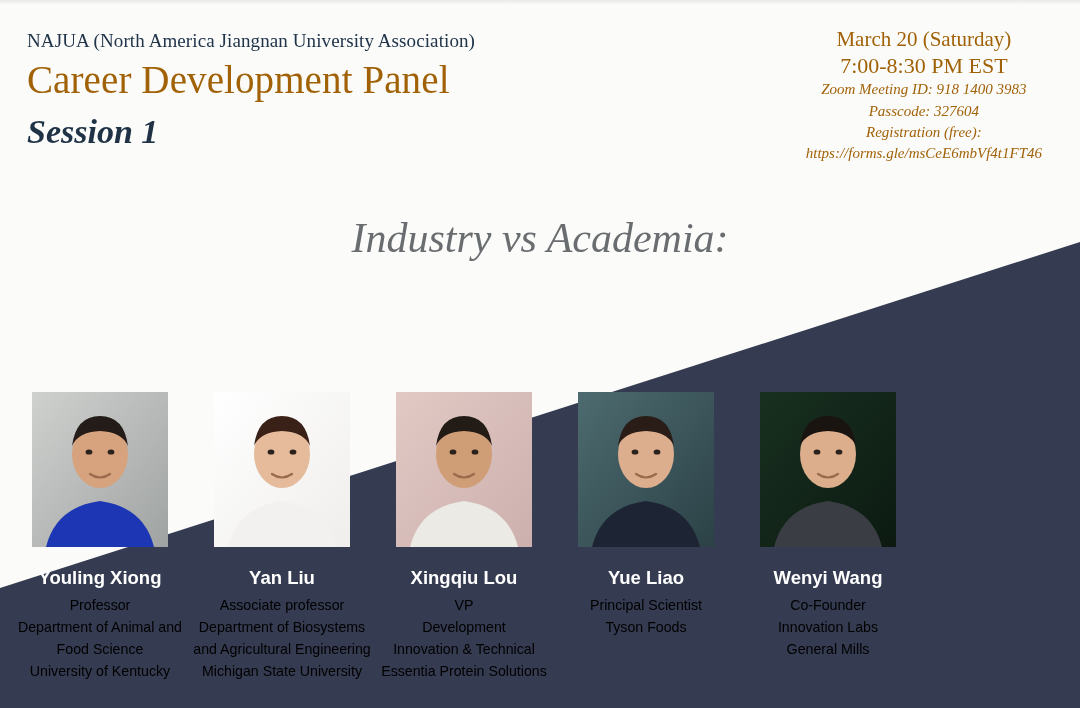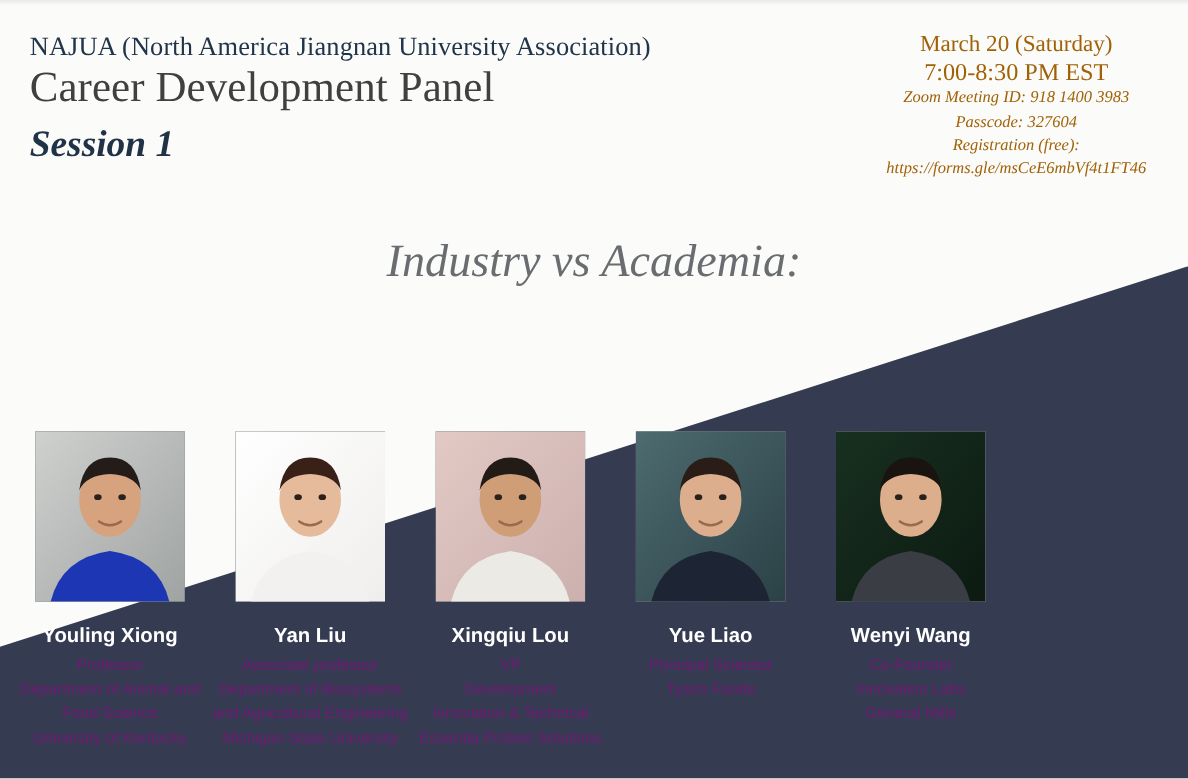--- a/index.html
+++ b/index.html
@@ -29,27 +29,27 @@
     position:absolute; top:0; left:0;
     width:1080px; height:708px;
     background:#353b51;
     clip-path:polygon(0 588px, 1080px 242px, 1080px 708px, 0 708px);
   }
 
   
   .org-line {
     position:absolute; left:27px; top:30px;
     font-family:"Liberation Serif", serif;
-    font-size:24px; color:#20344a;
+    font-size:19px; color:#20344a;
     letter-spacing:.1px; white-space:nowrap;
   }
   .main-heading {
     position:absolute; left:27px; top:57px;
     font-family:"Liberation Serif", serif;
-    font-size:39px; color:#404040;
+    font-size:39px; color:#a16207;
     letter-spacing:.1px; white-space:nowrap;
   }
   .session-line {
     position:absolute; left:27px; top:113px;
     font-family:"Liberation Serif", serif;
     font-style:italic; font-weight:bold;
     font-size:34px; color:#1f3246;
     white-space:nowrap;
   }
 
@@ -91,21 +91,21 @@
   }
   .photo svg { display:block; width:100%; height:100%; }
 
   .sp-name {
     margin-top:20px;
     font-size:18.5px; font-weight:bold; color:#ffffff;
     text-align:center; white-space:nowrap; line-height:1.2;
   }
   .sp-lines {
     margin-top:6px;
-    font-size:14.2px; color:#701a75;
+    font-size:14.2px; color:#000000;
     text-align:center; line-height:1.54;
   }
   .sp-lines div { white-space:nowrap; }
 </style>
 </head>
 <body>
 
 <div id="poster">
 
   <div class="top-strip"></div>

